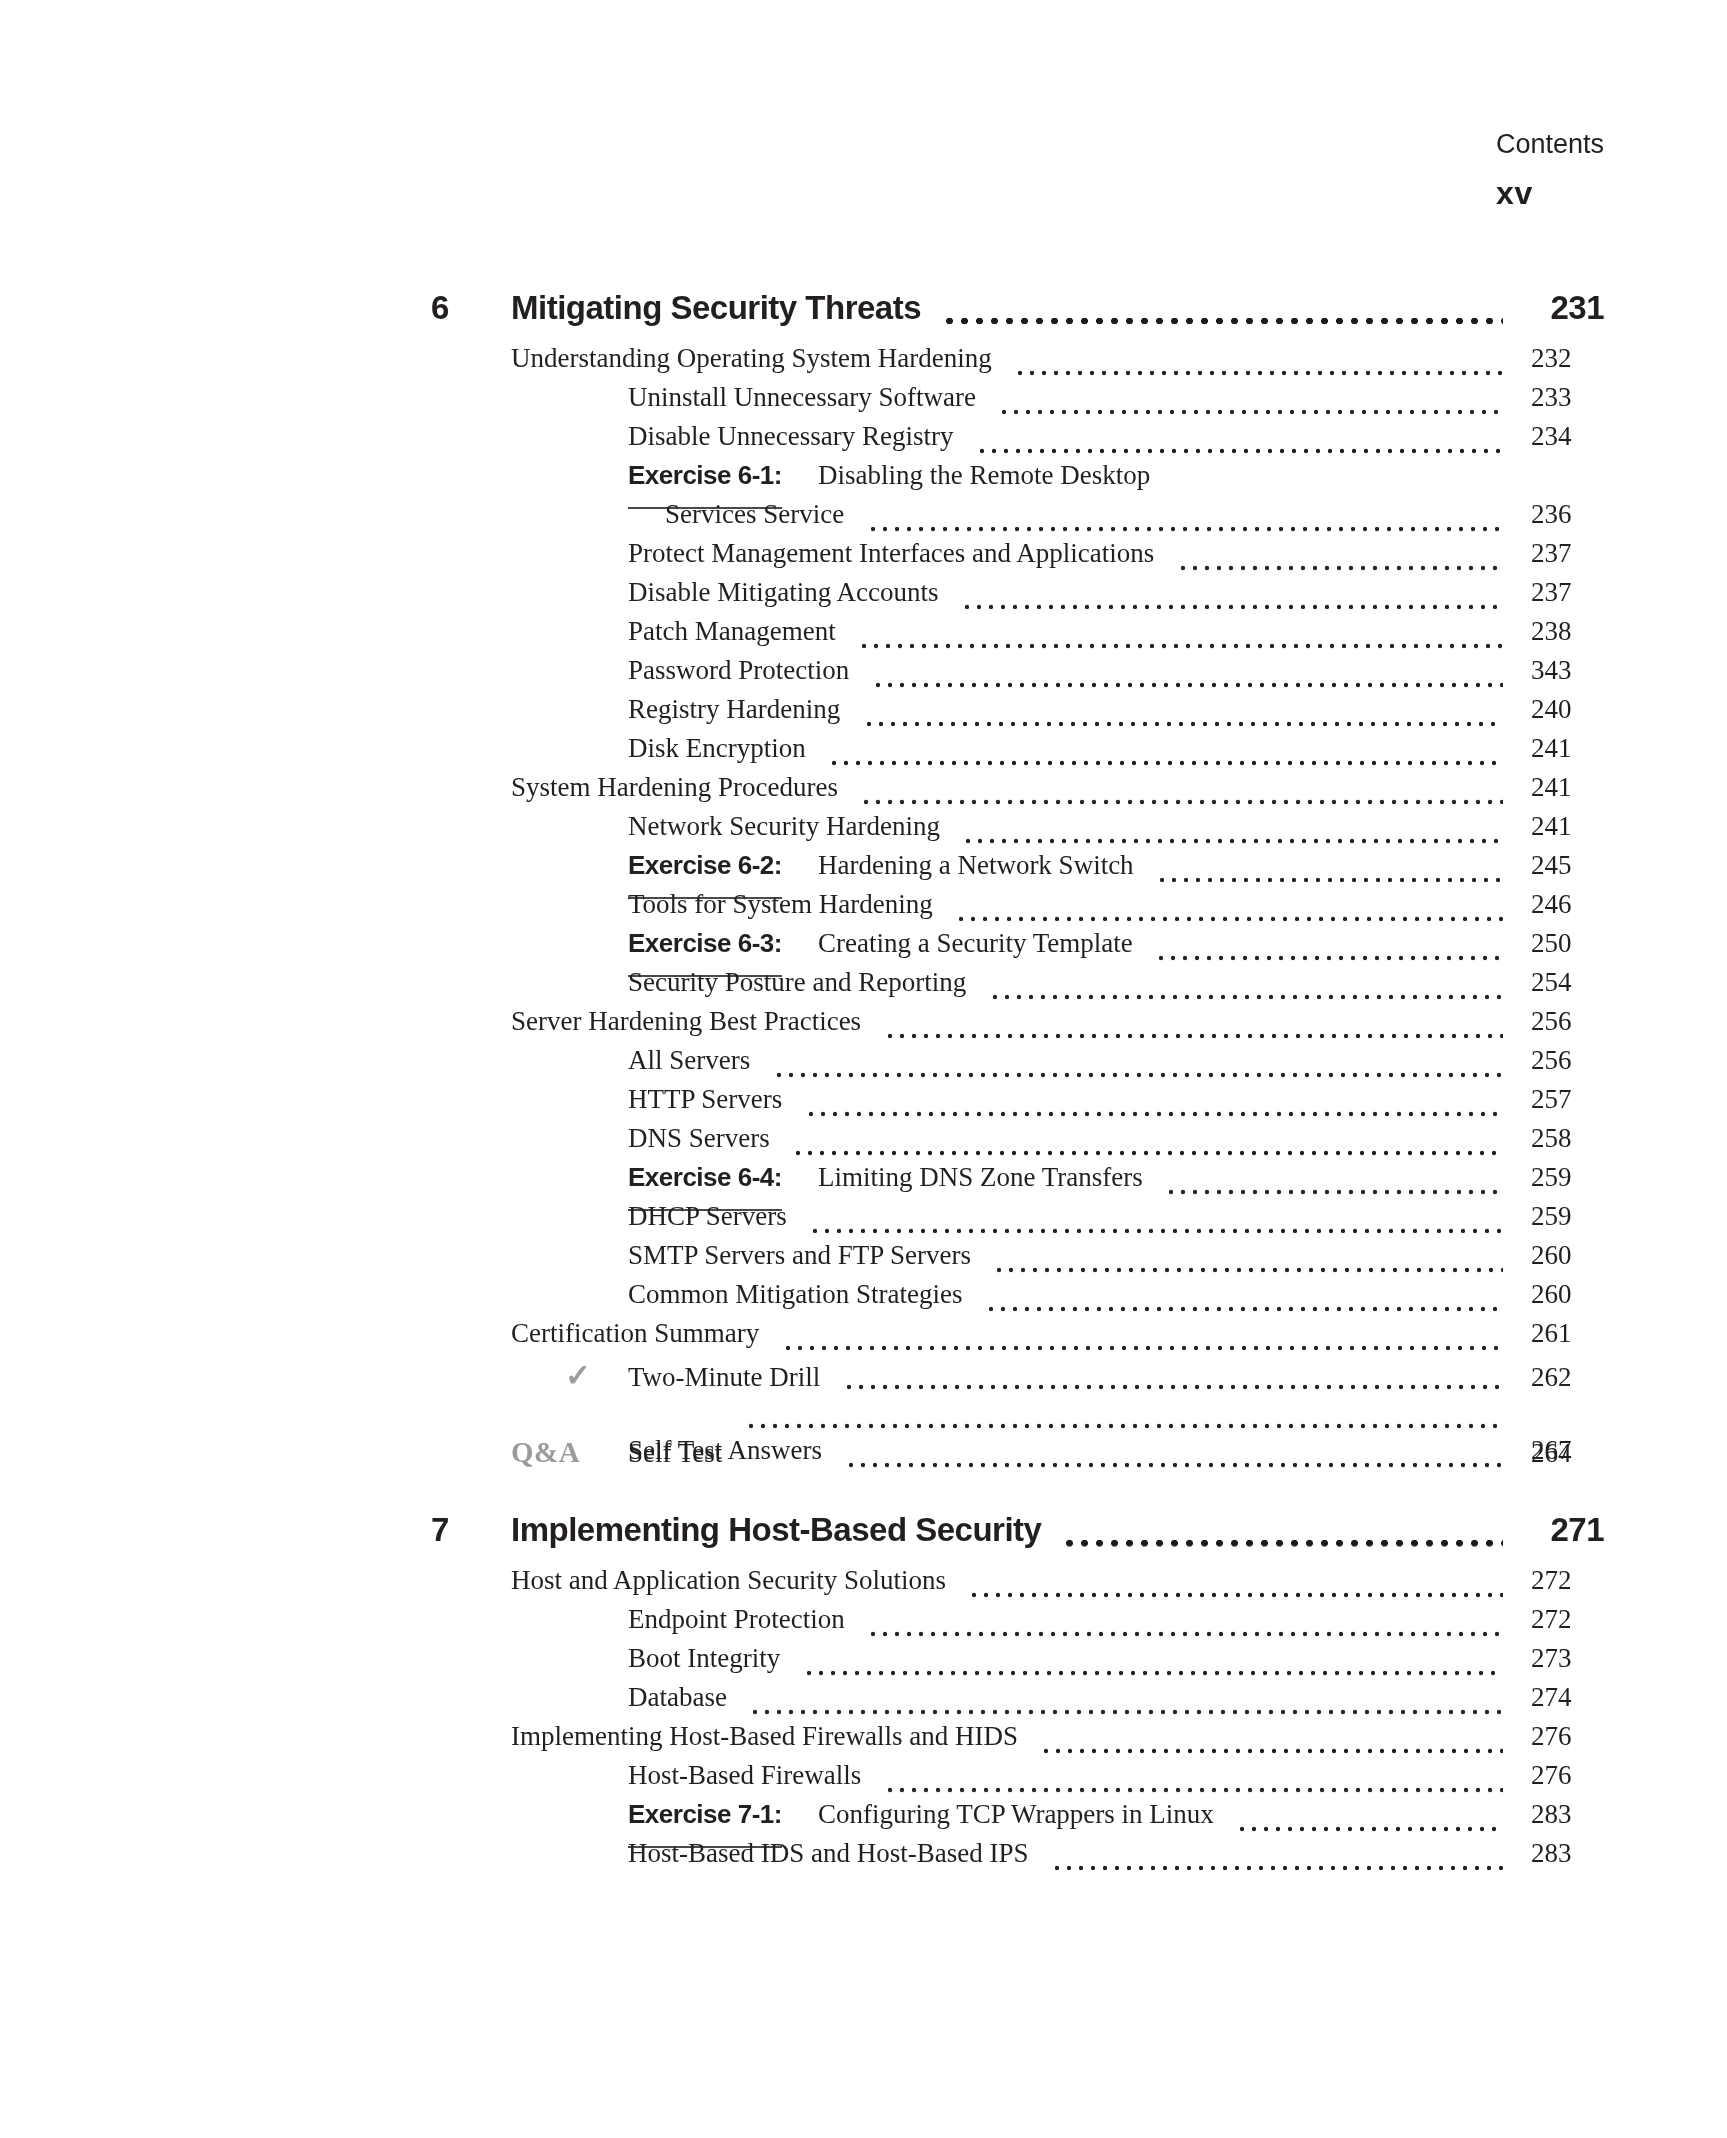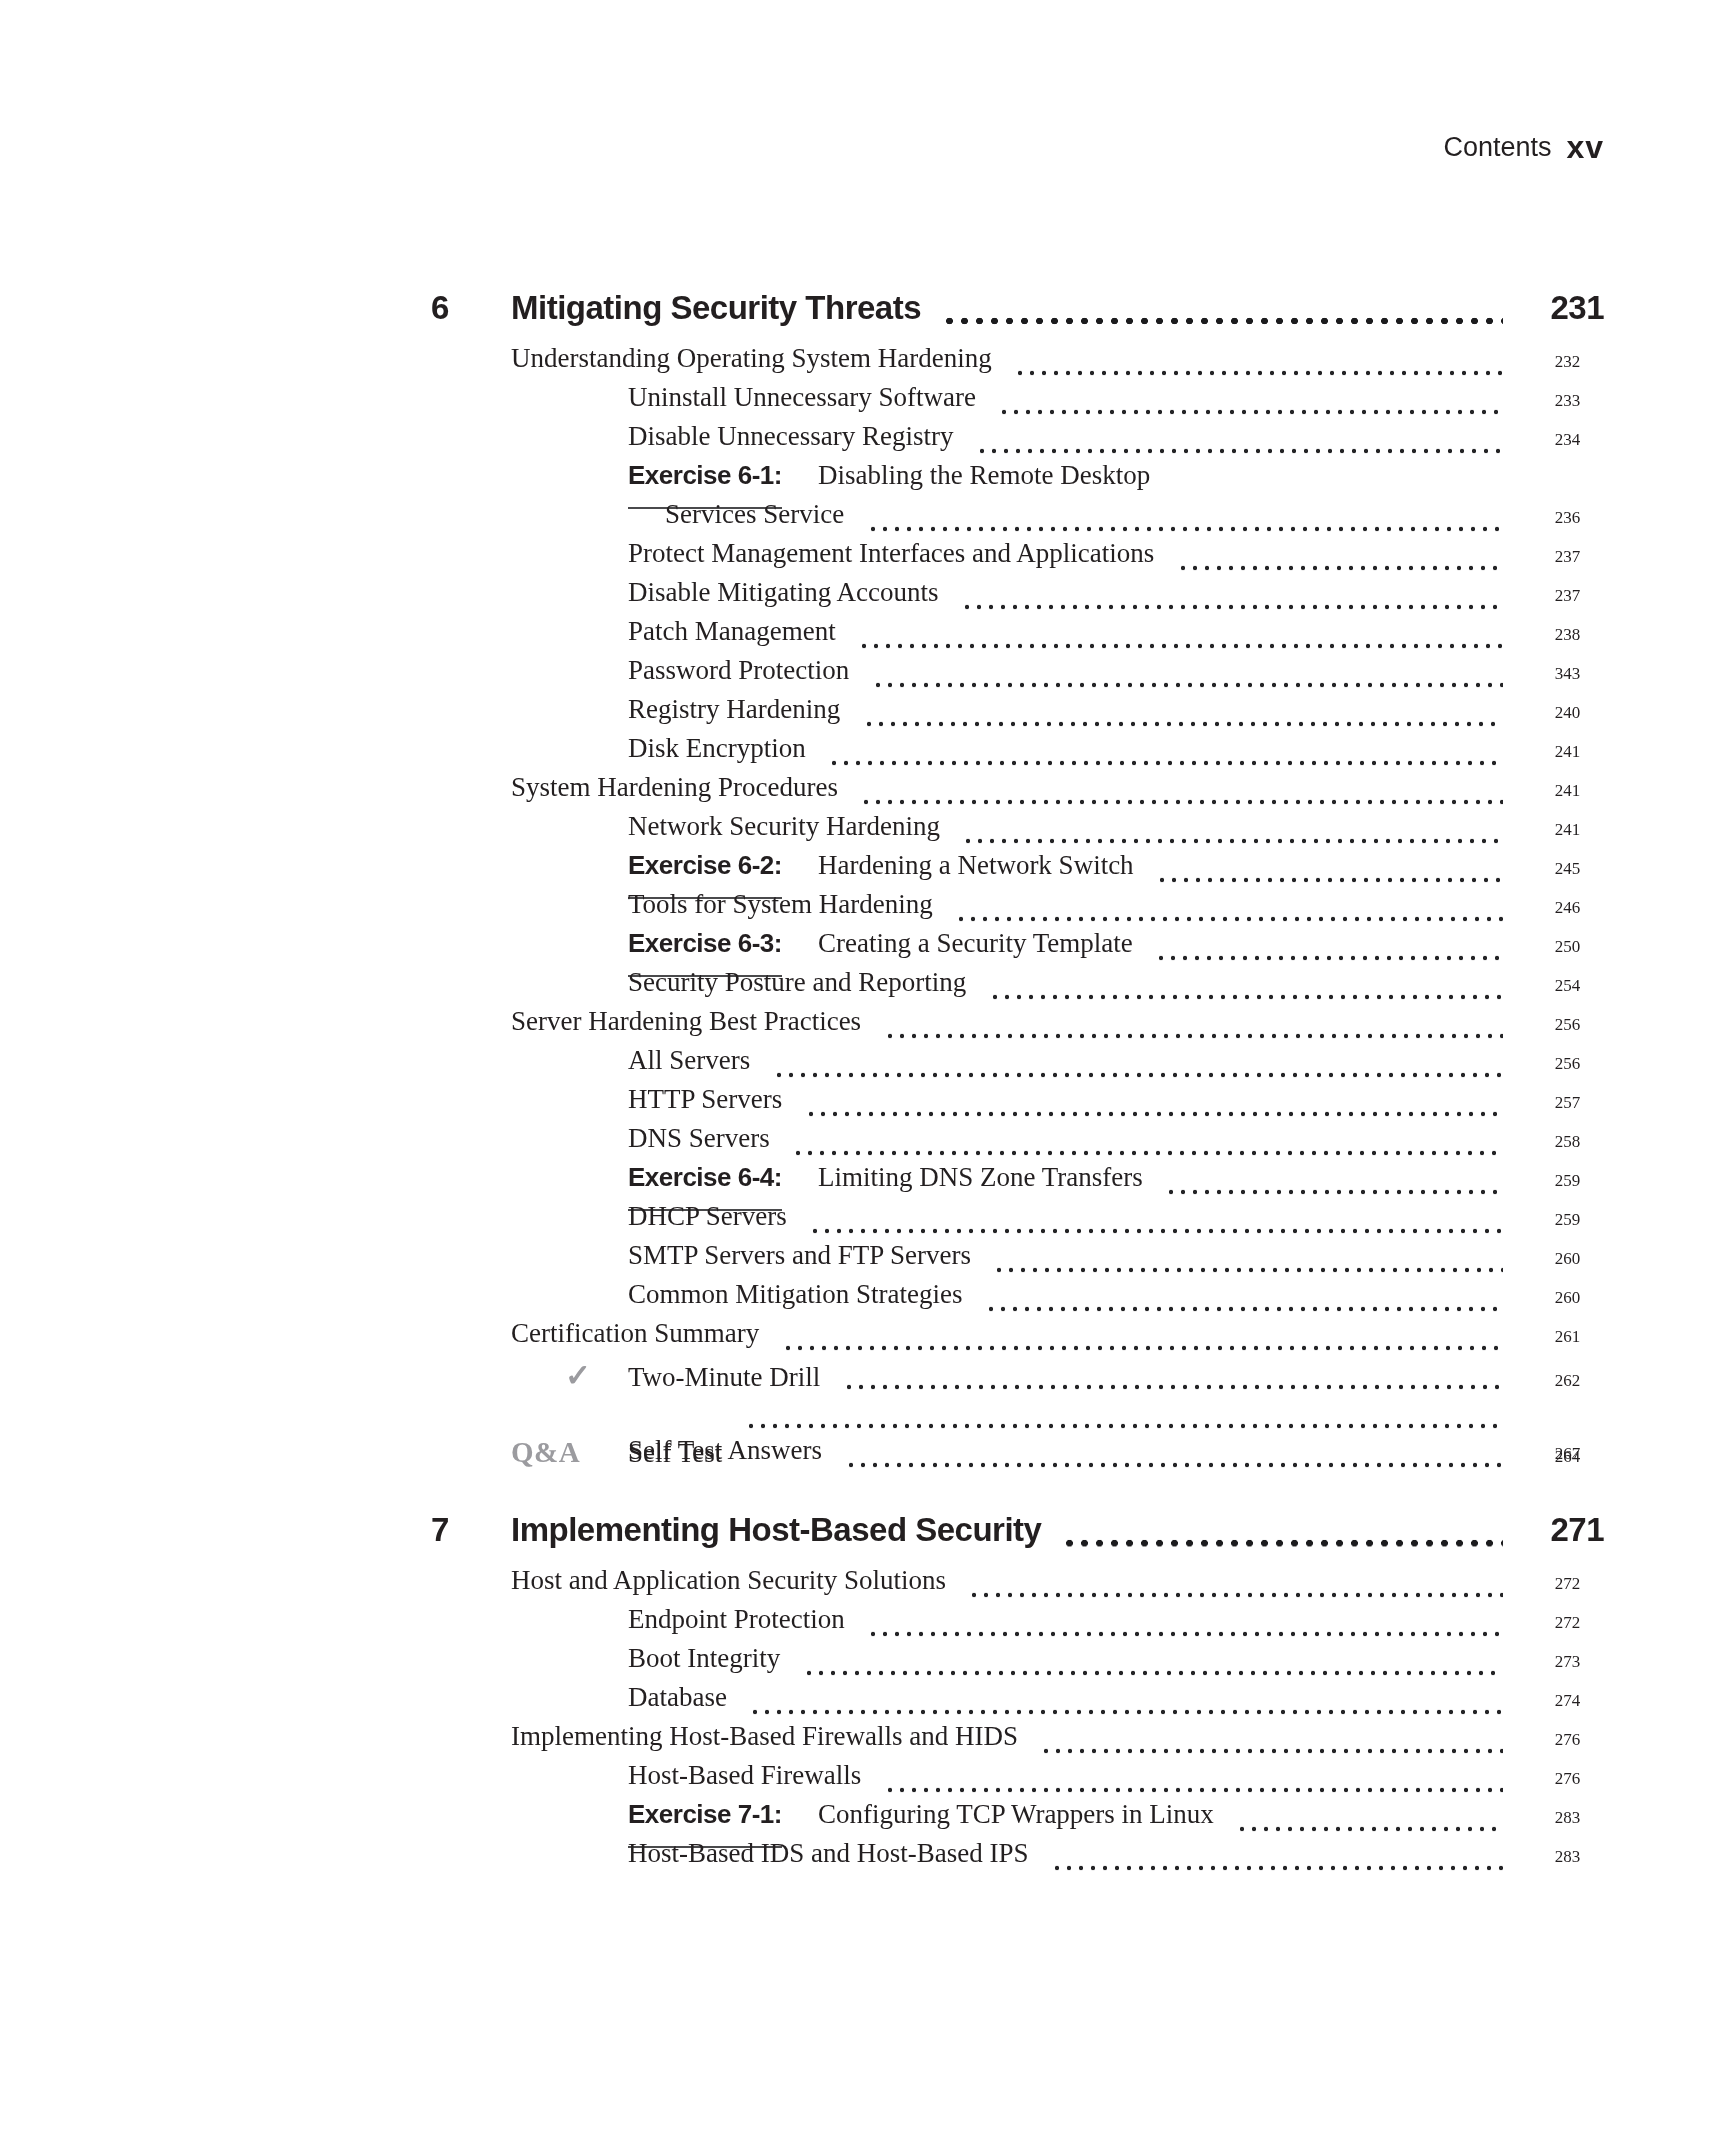--- a/index.html
+++ b/index.html
@@ -1,20 +1,20 @@
 <!DOCTYPE html>
 <html style="font-size:15px"><head>
 <meta charset="utf-8">
 <style>
   * { margin:0; padding:0; box-sizing:border-box; }
   html,body { width:1728px; height:2138px; background:#ffffff; overflow:hidden; position:relative;
               font-family:"Liberation Serif", serif; color:#231f20; }
 
   
-  .running-head { position:absolute; top:129px; right:124px; display:flex; align-items:center; gap:15px; }
+  .running-head { position:absolute; top:129px; right:124px; display:flex; align-items:flex-start; gap:15px;flex-direction:column; }
   .running-head .contents-label { font-family:"Liberation Sans", sans-serif; font-size:27px; color:#231f20; }
   .running-head .folio { font-family:"Liberation Sans", sans-serif; font-weight:bold; font-size:32px;
                          letter-spacing:0.9px; color:#231f20; }
 
   
   .toc { position:absolute; left:431px; top:289px; width:1173px; }
 
   .chapter + .chapter { margin-top:37px; }
 
   .chapter-heading { display:flex; align-items:baseline; height:43px;
@@ -29,21 +29,21 @@
 
   .entries { }
   .row { display:flex; align-items:baseline; height:39px; font-size:27px; white-space:nowrap; }
   .row.lvl1 { padding-left:80px; }
   .row.lvl2 { padding-left:197px; }
   .row.cont { padding-left:234px; }
 
   .leader { flex:1 1 auto; align-self:flex-end; height:5.6px; margin:0 28px 6.6px 22.5px;
             background-image:radial-gradient(circle, #242426 1.9px, transparent 2.4px);
             background-size:12px 5.6px; background-repeat:repeat-x; background-position:left bottom; }
-  .pageno { flex:0 0 73px; text-align:center; font-size:17px; }
+  .pageno { flex:0 0 73px; text-align:left; font-size:27px; }
 
   .prefix-exercise { font-family:"Liberation Sans", sans-serif; font-weight:bold; font-size:26px;
                      letter-spacing:-0.5px; border-bottom:2.8px solid #4a4a4c; padding-bottom:16px;
                      margin-right:36px; }
   .prefix-slot { flex:0 0 117px; width:117px; }
   .prefix-check { display:block; text-align:center; padding-left:17px;
                   color:#9b9b9f; font-family:"Liberation Sans", sans-serif;
                   font-size:31px; font-weight:bold; }
   .prefix-qa { display:block; text-align:left; color:#9b9b9f;
                font-family:"Liberation Serif", serif; font-weight:bold; font-size:29px;

